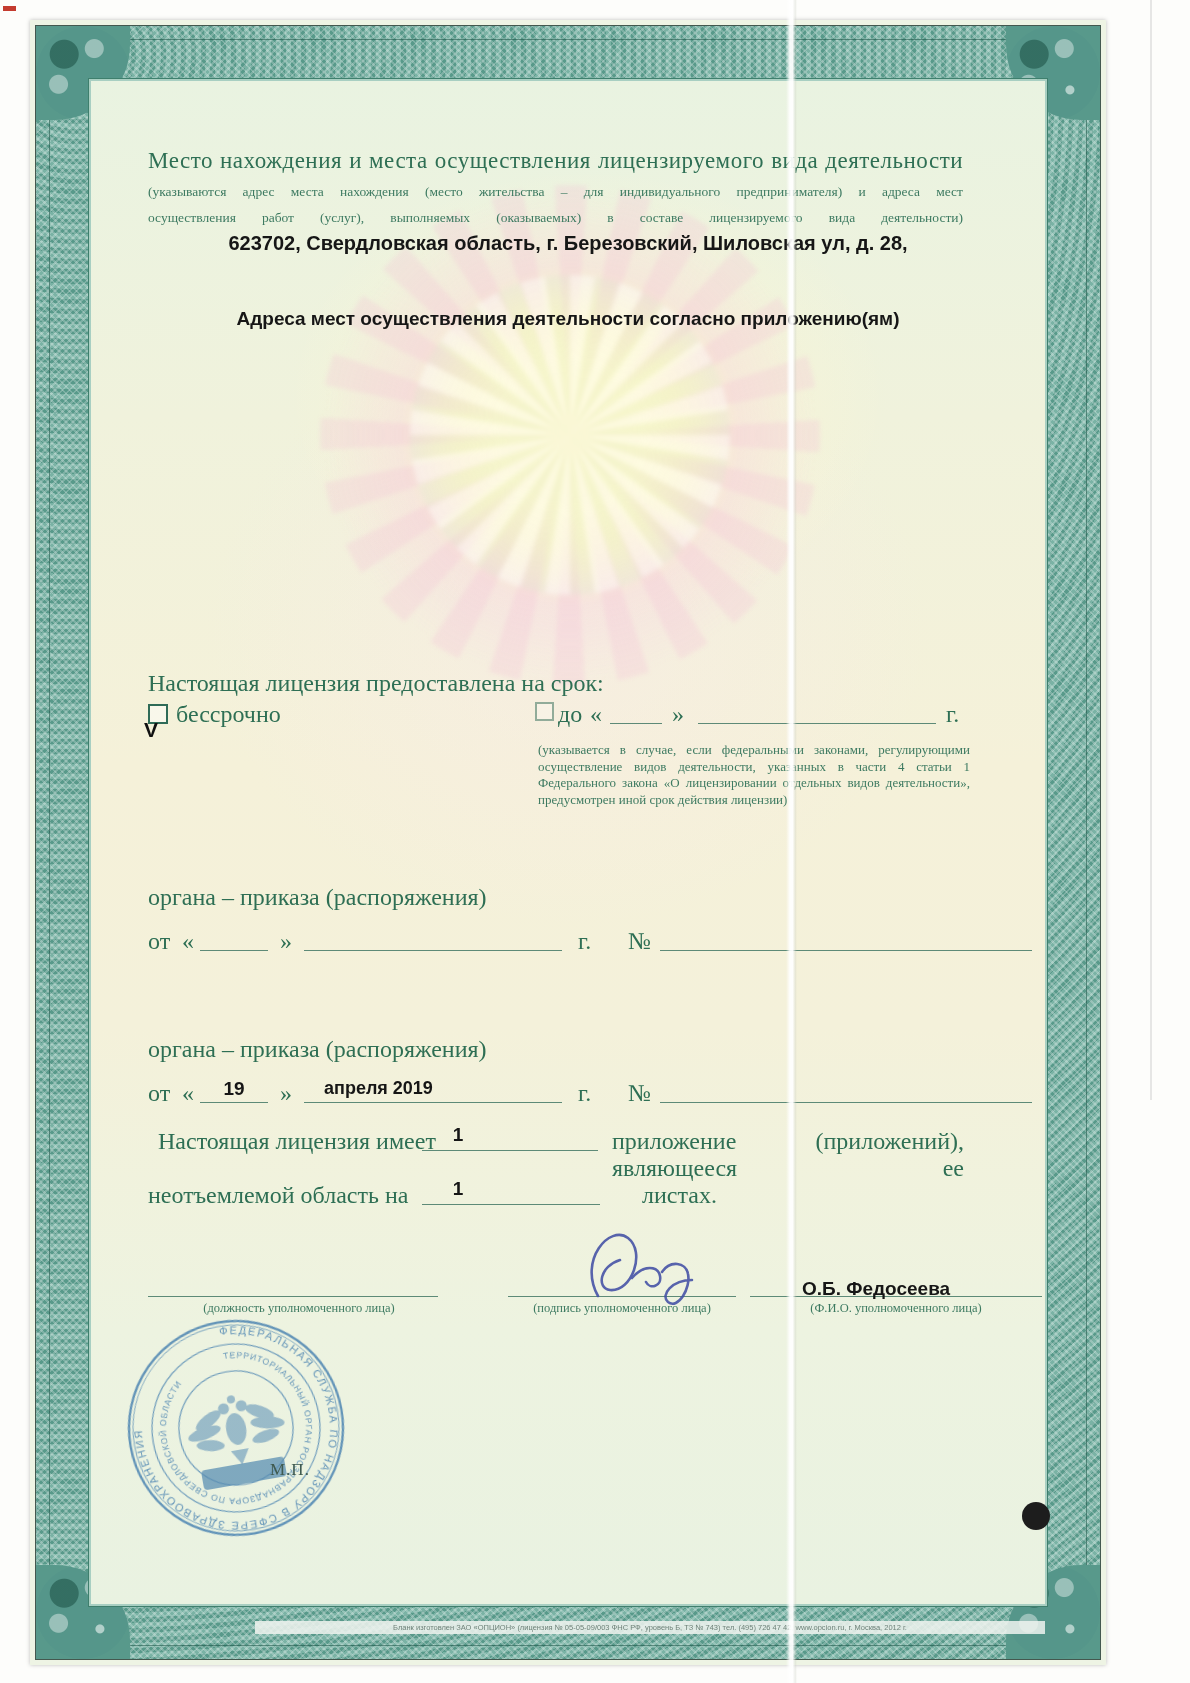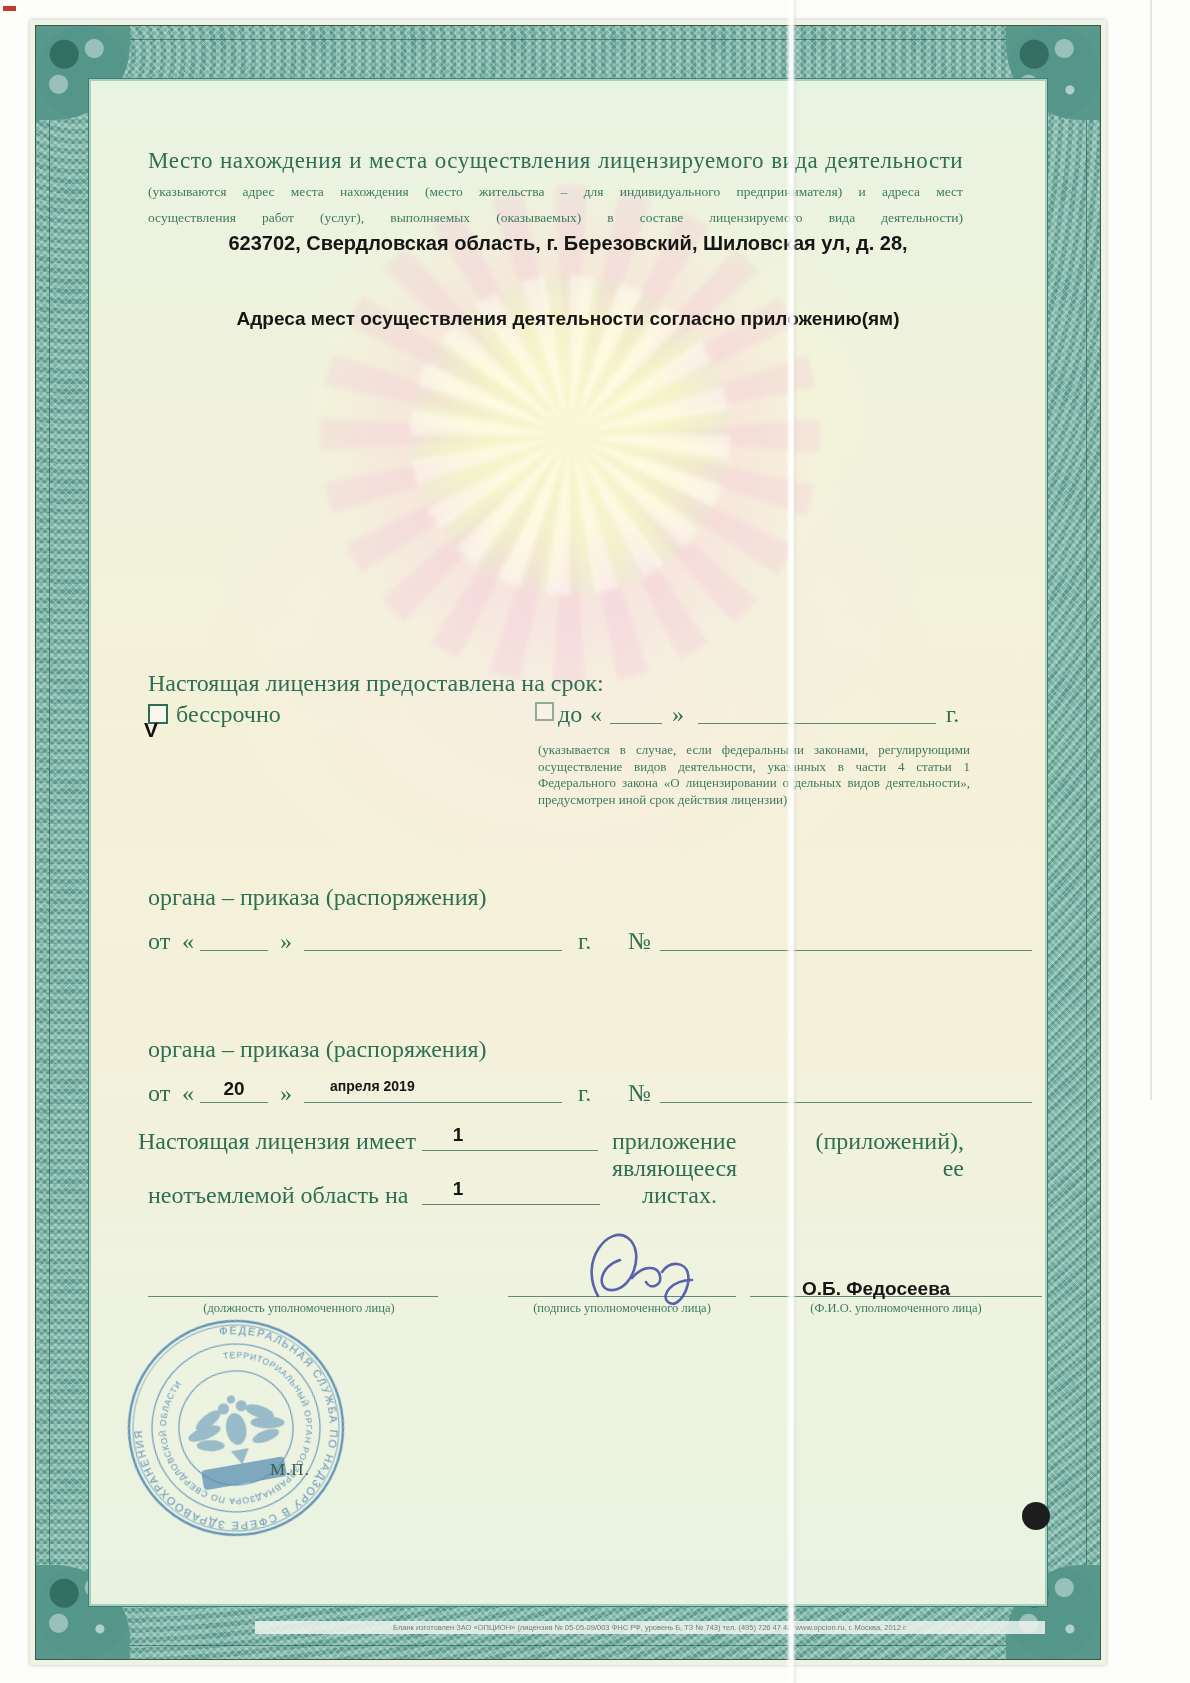--- a/index.html
+++ b/index.html
@@ -105,30 +105,30 @@
     <div class="uline" style="left:170px;top:930px;width:68px;"></div>
     <div class="abs green body-line" style="left:250px;top:908px;">»</div>
     <div class="uline" style="left:274px;top:930px;width:258px;"></div>
     <div class="abs green body-line" style="left:548px;top:908px;">г.</div>
     <div class="abs green body-line" style="left:598px;top:908px;">№</div>
     <div class="uline" style="left:630px;top:930px;width:372px;"></div>
 
     <div class="abs green body-line" style="left:118px;top:1016px;">органа – приказа (распоряжения)</div>
     <div class="abs green body-line" style="left:118px;top:1060px;">от</div>
     <div class="abs green body-line" style="left:152px;top:1060px;">«</div>
-    <div class="abs blackb" style="left:170px;top:1058px;width:68px;text-align:center;font-size:19px;">20</div>
+    <div class="abs blackb" style="left:170px;top:1058px;width:68px;text-align:center;font-size:19px;">19</div>
     <div class="uline" style="left:170px;top:1082px;width:68px;"></div>
     <div class="abs green body-line" style="left:250px;top:1060px;">»</div>
-    <div class="abs blackb" style="left:300px;top:1058px;font-size:14px;">апреля 2019</div>
+    <div class="abs blackb" style="left:294px;top:1058px;font-size:18px;">апреля 2019</div>
     <div class="uline" style="left:274px;top:1082px;width:258px;"></div>
     <div class="abs green body-line" style="left:548px;top:1060px;">г.</div>
     <div class="abs green body-line" style="left:598px;top:1060px;">№</div>
     <div class="uline" style="left:630px;top:1082px;width:372px;"></div>
 
-    <div class="abs green body-line" style="left:108px;top:1108px;">Настоящая лицензия имеет</div>
+    <div class="abs green body-line" style="left:128px;top:1108px;">Настоящая лицензия имеет</div>
     <div class="abs blackb" style="left:398px;top:1104px;width:60px;text-align:center;font-size:19px;">1</div>
     <div class="uline" style="left:392px;top:1130px;width:176px;"></div>
     <div class="abs green body-line" style="left:582px;top:1108px;width:352px;text-align:justify;text-align-last:justify;">приложение (приложений), являющееся ее</div>
     <div class="abs green body-line" style="left:118px;top:1162px;">неотъемлемой область на</div>
     <div class="abs blackb" style="left:398px;top:1158px;width:60px;text-align:center;font-size:19px;">1</div>
     <div class="uline" style="left:392px;top:1184px;width:178px;"></div>
     <div class="abs green body-line" style="left:612px;top:1162px;">листах.</div>
 
     <div class="uline" style="left:118px;top:1276px;width:290px;"></div>
     <div class="abs caption" style="left:129px;top:1281px;width:280px;">(должность уполномоченного лица)</div>

